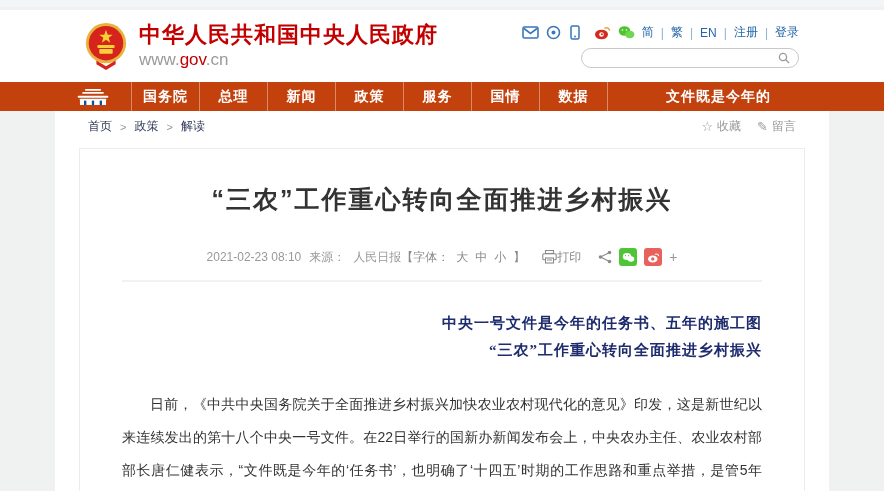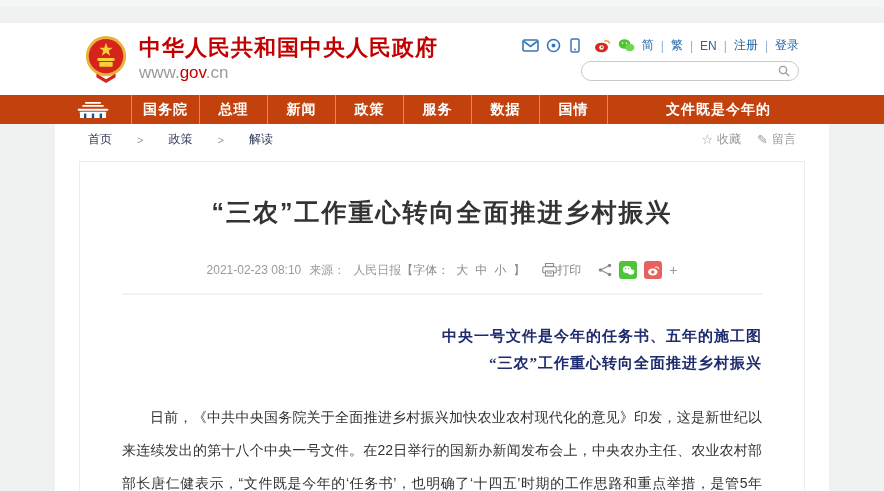--- a/index.html
+++ b/index.html
@@ -3,21 +3,21 @@
 <meta charset="utf-8">
 <style>
   * { margin:0; padding:0; box-sizing:border-box; }
   html,body { width:884px; height:491px; overflow:hidden; background:#f0f1f1;
     font-family:"Liberation Sans","DejaVu Sans",sans-serif; }
 
   .top-strip { height:7px; background:#f4f5f6; }
 
   
   .header { background:#fff; height:72px; }
-  .header-inner { width:774px; margin:16px auto; height:100%;
+  .header-inner { width:774px; margin:3px auto; height:100%;
     display:flex; justify-content:space-between; align-items:center;
     padding:6px 30px 6px 28px; }
   .brand { display:flex; align-items:center; gap:10px; }
   .emblem { width:46px; height:50px; flex:0 0 auto; }
   .brand-text .site-title { color:#c30000; font-size:22px; font-weight:bold; letter-spacing:1px; line-height:26px; }
   .brand-text .site-url { font-size:17px; color:#9a9a9a; margin-top:2px; }
   .brand-text .site-url .gov { color:#c30000; }
 
   .header-right { display:flex; flex-direction:column; align-items:flex-end; gap:7px; }
   .quick-links { display:flex; align-items:center; gap:7px; font-size:12px; color:#2566a8; }
@@ -37,21 +37,21 @@
     border-left:1px solid rgba(255,255,255,.38); letter-spacing:1px; }
   .nav-tab:first-child { border-left:none; }
   .nav-tab.home { width:76px; }
   .nav-tab.t { width:68px; }
   .nav-tab.wide { flex:1; }
 
   
   .content-shell { width:774px; margin:0 auto; background:#fff; min-height:455px; }
   .crumb-row { display:flex; justify-content:space-between; align-items:center;
     height:31px; padding:0 33px 0 33px; font-size:12px; }
-  .crumbs { display:flex; align-items:center; gap:25px; color:#31395a; }
+  .crumbs { display:flex; align-items:center; gap:8px; color:#31395a; }
   .crumbs .c-sep { color:#999; font-size:11px; }
   .crumbs .c-item { cursor:pointer; }
   .page-actions { display:flex; align-items:center; gap:16px; color:#9a9a9a; }
   .page-actions .act { display:flex; align-items:center; gap:4px; cursor:pointer; }
   .page-actions .glyph { font-size:13px; }
 
   
   .article-card { margin:6px 24px 0; border:1px solid #ececec; background:#fff;
     padding:34px 42px 40px; min-height:420px; }
   .article-title { text-align:center; font-size:25px; color:#333; font-weight:600;
@@ -166,22 +166,22 @@
         <rect x="10" y="14" width="2.6" height="5" fill="#0b539b"></rect>
         <rect x="18.7" y="14" width="2.6" height="5" fill="#0b539b"></rect>
         <rect x="27.4" y="14" width="2.6" height="5" fill="#0b539b"></rect>
       </svg>
     </div>
     <div class="nav-tab t">国务院</div>
     <div class="nav-tab t">总理</div>
     <div class="nav-tab t">新闻</div>
     <div class="nav-tab t">政策</div>
     <div class="nav-tab t">服务</div>
+    <div class="nav-tab t">国情</div>
     <div class="nav-tab t">数据</div>
-    <div class="nav-tab t">国情</div>
     <div class="nav-tab wide">文件既是今年的</div>
   </div>
 </div>
 
 <div class="content-shell">
 
   <div class="crumb-row">
     <div class="crumbs">
       <span class="c-item">首页</span>
       <span class="c-sep">&gt;</span>

